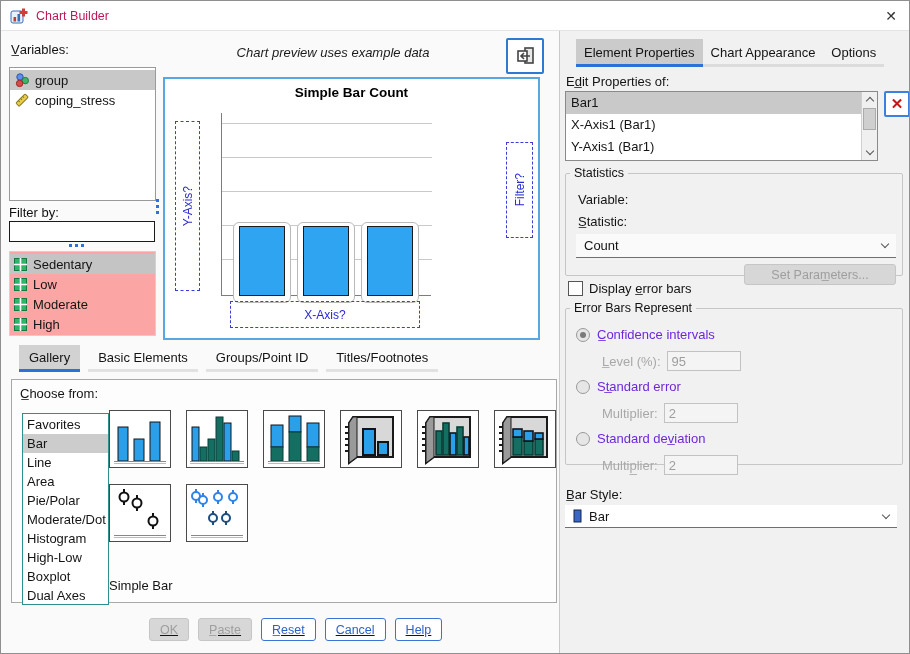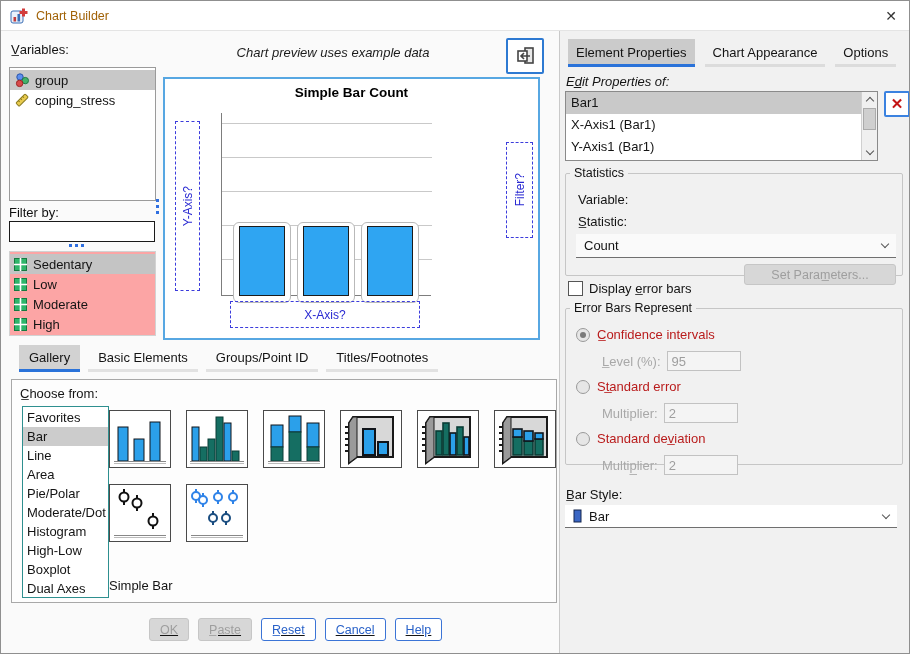--- a/index.html
+++ b/index.html
@@ -5,21 +5,21 @@
   * { box-sizing: border-box; margin: 0; padding: 0; }
   html,body { background:#dcdcdc; }
   body { font-family:"Liberation Sans", sans-serif; }
   #dialog { position:relative; width:910px; height:654px; background:#fafafa;
             border:1px solid #8f8f8f; overflow:hidden; font-size:13px; color:#141414; }
 
   
   .titlebar { position:absolute; left:0; top:0; width:910px; height:30px; background:#ffffff;
               border-bottom:1px solid #e4e4e4; display:flex; align-items:center; }
   .titlebar .appicon { width:18px; height:18px; margin-left:9px; }
-  .titlebar .title { margin-left:8px; font-size:12.5px; color:#a16207; }
+  .titlebar .title { margin-left:8px; font-size:12.5px; color:#be185d; }
   .close-btn { position:absolute; right:6px; top:2px; width:28px; height:26px; border:none;
                background:transparent; font-size:14px; color:#333; cursor:pointer; line-height:26px; text-align:center;}
 
   
   .lbl { position:absolute; font-size:13px; color:#111; }
   .varlist { position:absolute; left:8px; top:66px; width:147px; height:134px; background:#fff;
              border:1px solid #9a9a9a; padding-top:2px; }
   .varitem { height:20px; display:flex; align-items:center; gap:5px; padding-left:4px; }
   .varitem.selected { background:#c8c8c8; }
   .varitem svg { flex:0 0 auto; }
@@ -55,40 +55,40 @@
 
   
   .tabs { position:absolute; left:18px; top:344px; display:flex; gap:8px; }
   .tab { padding:5px 10px 4px 10px; border-bottom:3px solid #e2e2e2; font-size:13px; cursor:pointer; }
   .tab.selected { background:#d2d2d2; border-bottom:3px solid #2a72d9; }
 
   
   .gallery { position:absolute; left:10px; top:378px; width:546px; height:224px;
              border:1px solid #a8a8a8; background:#fdfdfd; }
   .choose-lbl { position:absolute; left:8px; top:6px; }
-  .typelist { position:absolute; left:10px; top:26px; width:87px; height:192px; background:#fff;
+  .typelist { position:absolute; left:10px; top:33px; width:87px; height:192px; background:#fff;
               border:1px solid #2e8f8f; padding-top:1px; }
   .typeitem { height:19px; line-height:19px; padding-left:4px; font-size:13px; cursor:pointer; }
   .typeitem.selected { background:#cccccc; }
   .thumb { position:absolute; width:62px; height:58px; background:#fff; border:1px solid #4a4a4a; cursor:pointer; }
   .gallery-caption { position:absolute; left:97px; top:198px; font-size:13px; }
 
   
   .footer { position:absolute; left:148px; top:617px; display:flex; gap:9px;text-decoration:underline; }
   .btn { height:23px; padding:0 10px; font-size:12.5px; border-radius:3px; cursor:pointer;
          background:#fff; border:1px solid #3b74d6; color:#2a62c8; font-family:inherit; }
   .btn:disabled { background:#d7d7d7; color:#9e9e9e; border:1px solid #c6c6c6; cursor:default; }
 
   
   .rpanel { position:absolute; left:558px; top:30px; width:352px; height:624px; background:#f1f1f1;
             border-left:1px solid #c9c9c9; }
-  .rtabs { position:absolute; left:8px; top:8px; display:flex; gap:10px; }
+  .rtabs { position:absolute; left:16px; top:8px; display:flex; }
   .rtab { padding:6px 8px 4px 8px; border-bottom:3px solid #dcdcdc; font-size:13px; cursor:pointer; }
   .rtab.selected { background:#cbcbcb; border-bottom:3px solid #2a72d9; }
-  .editlbl { position:absolute; left:6px; top:43px;font-style:italic; }
+  .editlbl { position:absolute; left:6px; top:43px; }
   .elist { position:absolute; left:5px; top:60px; width:313px; height:70px; background:#fff;
            border:1px solid #8a8a8a; overflow:hidden; }
   .erow { height:22px; line-height:22px; padding-left:5px; font-size:13px; }
   .erow.selected { background:#c9c9c9; }
   .scrollbar { position:absolute; right:0; top:0; width:16px; height:68px; background:#f0f0f0;
                border-left:1px solid #d0d0d0; }
   .sb-btn { position:absolute; left:0; width:15px; height:15px; background:#f0f0f0; display:flex;
             align-items:center; justify-content:center; cursor:pointer; }
   .sb-thumb { position:absolute; left:1px; top:16px; width:13px; height:22px; background:#cfcfcf; border:1px solid #ababab; }
   .chev { width:6px; height:6px; border-right:1.6px solid #555; border-bottom:1.6px solid #555; display:inline-block; }
@@ -108,21 +108,21 @@
   .combo .chev { margin-left:auto; transform:rotate(45deg); margin-top:-3px; }
   .minibtn { position:absolute; height:21px; font-size:12.5px; border-radius:3px; }
 
   .checkrow { position:absolute; left:8px; top:250px; display:flex; align-items:center; gap:6px; cursor:pointer; }
   .checkbox { width:15px; height:15px; background:#fff; border:1px solid #555; }
 
   .radio { width:14px; height:14px; border-radius:50%; background:#e6e6e6; border:1px solid #9a9a9a;
            display:inline-block; position:relative; }
   .radio.on::after { content:""; position:absolute; left:3px; top:3px; width:6px; height:6px;
                      border-radius:50%; background:#7a7a7a; }
-  .radiorow { position:absolute; display:flex; align-items:center; gap:7px; color:#b91c1c; cursor:default; }
+  .radiorow { position:absolute; display:flex; align-items:center; gap:7px; color:#6d28d9; cursor:default; }
   .fieldrow { position:absolute; display:flex; align-items:center; gap:6px; color:#a8a8a8; }
   .dis-input { width:74px; height:20px; background:#f4f4f4; border:1px solid #c2c2c2; color:#9e9e9e;
                font-size:13px; padding:0 4px; font-family:inherit; }
 
   .barstyle-lbl { position:absolute; left:6px; top:456px; }
   .teal { fill:#156e62; stroke:#0b3d36; }
   .blu  { fill:#2ba0ea; stroke:#10141a; }
 </style>
 </head>
 <body>

